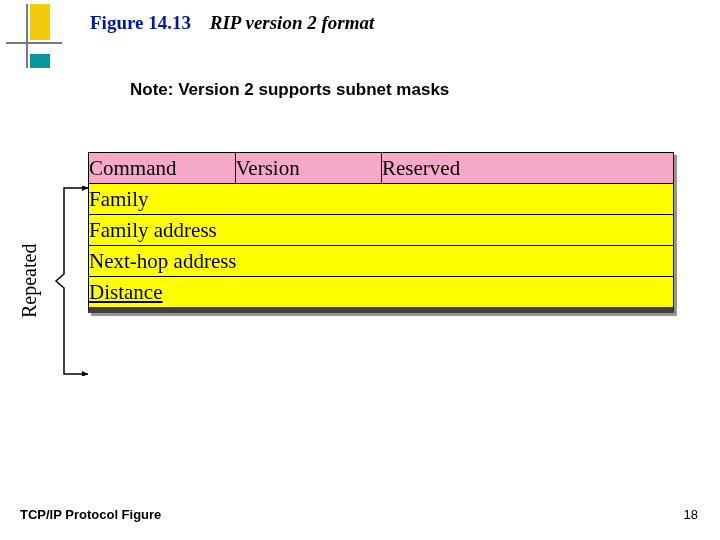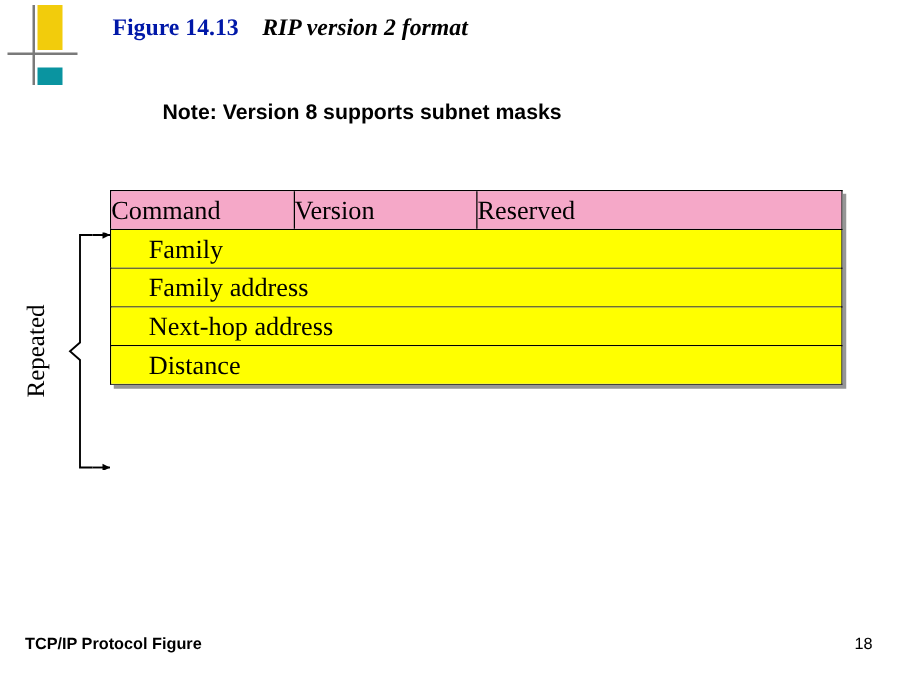--- a/index.html
+++ b/index.html
@@ -89,33 +89,34 @@
     width: 586px;
     box-shadow: 3px 3px 0 #969696;
   }
   .diagram-row {
     display: flex;
     border-top: 1px solid #000;
     border-left: 1px solid #000;
     border-right: 1px solid #000;
   }
   .diagram-row:last-child {
-    border-bottom: 1px solid #404040;
+    border-bottom: 6px solid #404040;
+    text-decoration: underline;
   }
   .cell {
     text-align: left;
     font-size: 21px;
     line-height: 30px;
     height: 30px;
   }
   .cell + .cell {
     border-left: 1px solid #000;
   }
   .pink { background: #f5a8c8; }
-  .yellow { background: #ffff00; padding-left: 30px; }
+  .yellow { background: #ffff00; }
 
   
   .repeated {
     position: absolute;
     left: 22px;
     top: 186px;
     width: 66px;
     height: 190px;
   }
   .repeated .label {
@@ -162,21 +163,21 @@
   <div class="h-line"></div>
   <div class="v-line"></div>
   <div class="teal-box"></div>
 </div>
 
 <div class="figure-heading">
   <span class="fig-num">Figure 14.13</span>
   <span class="fig-title">RIP version 2 format</span>
 </div>
 
-<div class="note-line">Note: Version 8 supports subnet masks</div>
+<div class="note-line">Note: Version 2 supports subnet masks</div>
 
 <div class="repeated">
   <div class="label">Repeated</div>
   <svg viewBox="0 0 44 190">
 
     <polyline points="30,2 20,2 20,88 12,95 20,102 20,188 30,188" fill="none" stroke="#000" stroke-width="1.5"></polyline>
 
     <line x1="30" y1="2" x2="44" y2="2" stroke="#000" stroke-width="1.5"></line>
     <polygon points="44,2 38,-1 38,5" fill="#000"></polygon>
 

